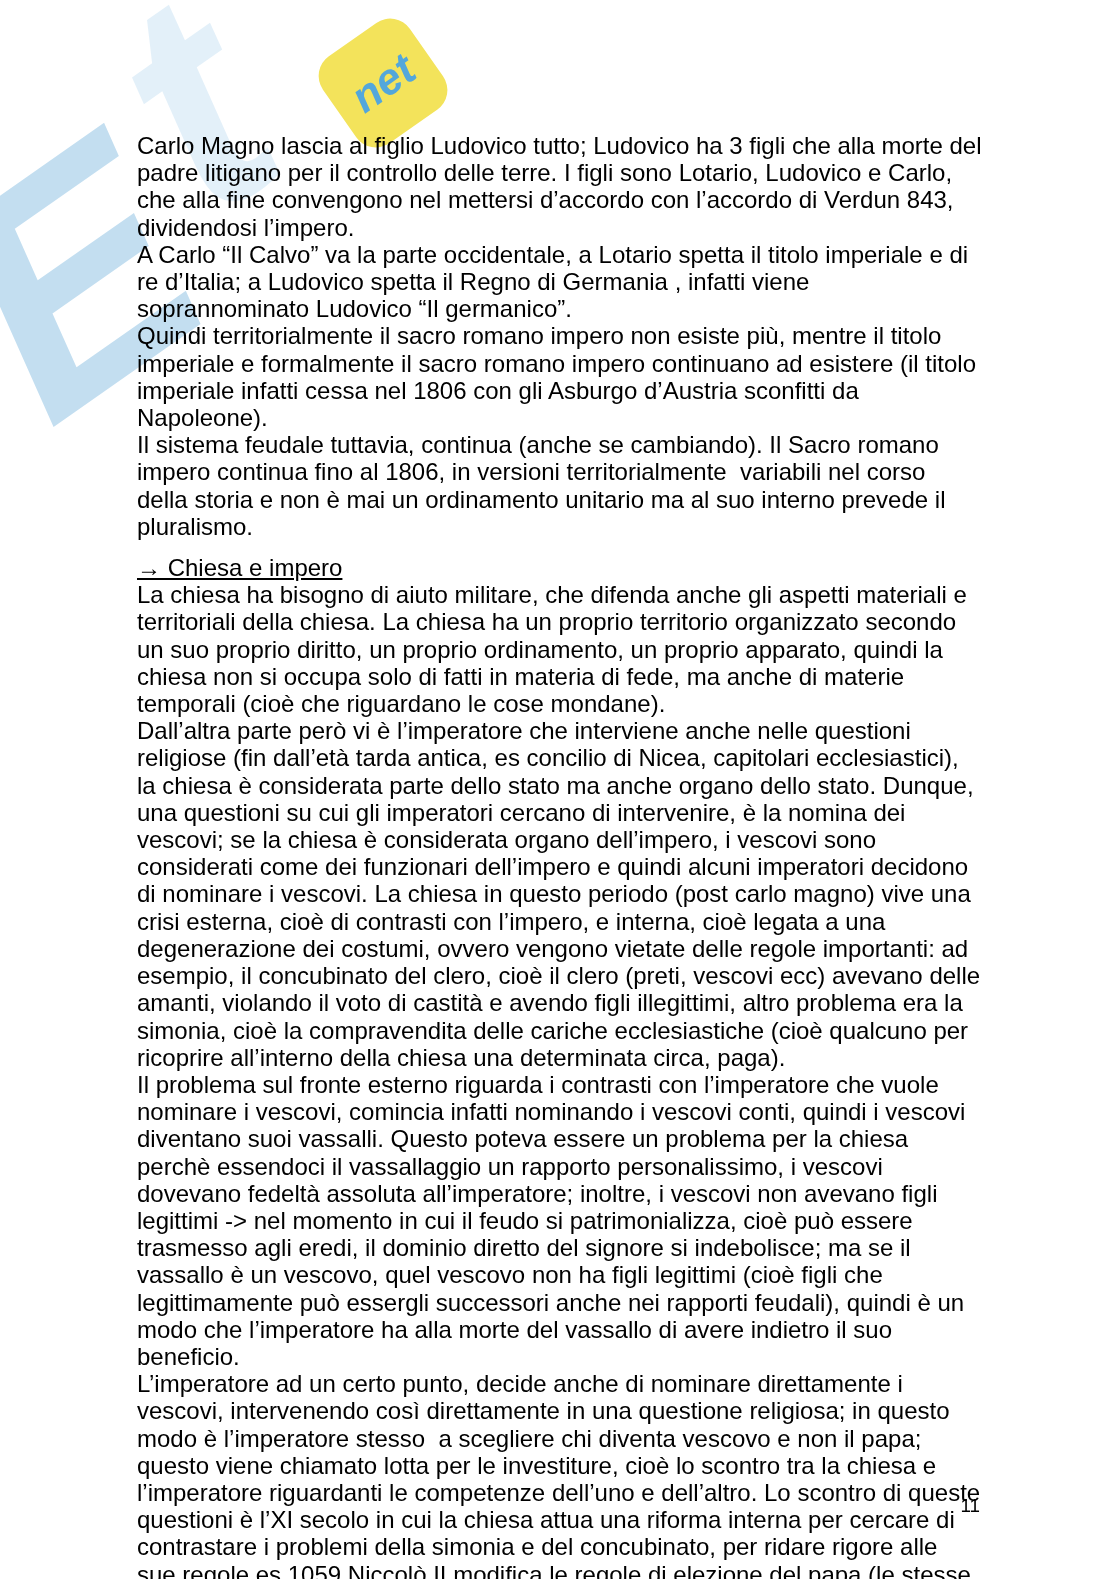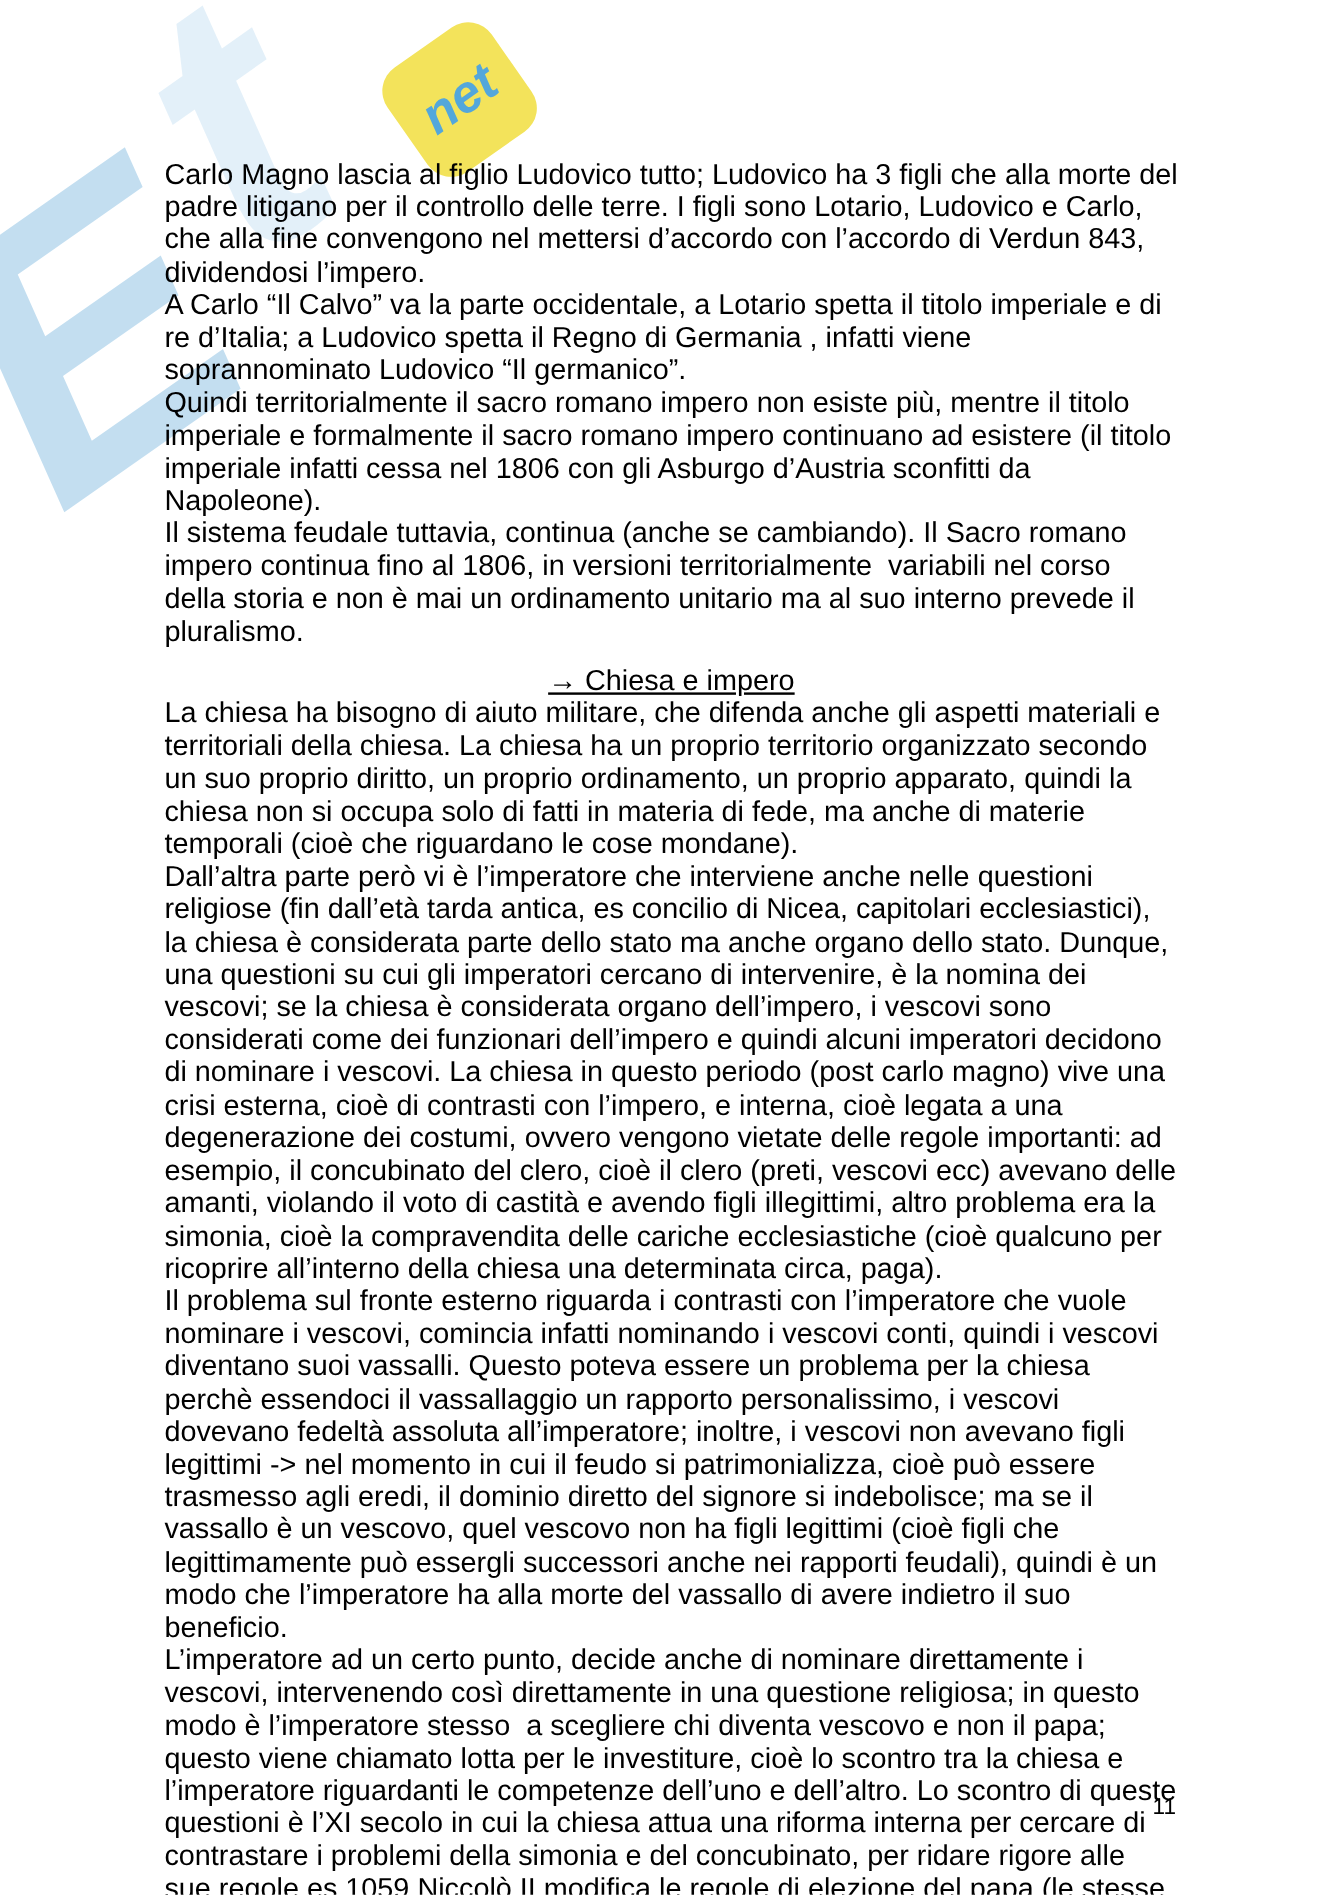--- a/index.html
+++ b/index.html
@@ -69,21 +69,21 @@
     left: 137px; top: 132px;
     width: 845px;
     font-size: 24px;
     line-height: 27.2px;
     z-index: 1;
   }
   p.body-para {
     margin: 0;
     white-space: pre-wrap;
   }
-  p.heading { margin: 14px 0 0 0; text-align: center; }
+  p.heading { margin: 14px 0 0 0; }
   .heading-text { text-decoration: underline; }
   p.para-gap { }
 
   .page-number {
     position: absolute;
     right: 138px; top: 1492px;
     font-size: 18.8px;
     line-height: 27.2px;
     z-index: 1;
   }

